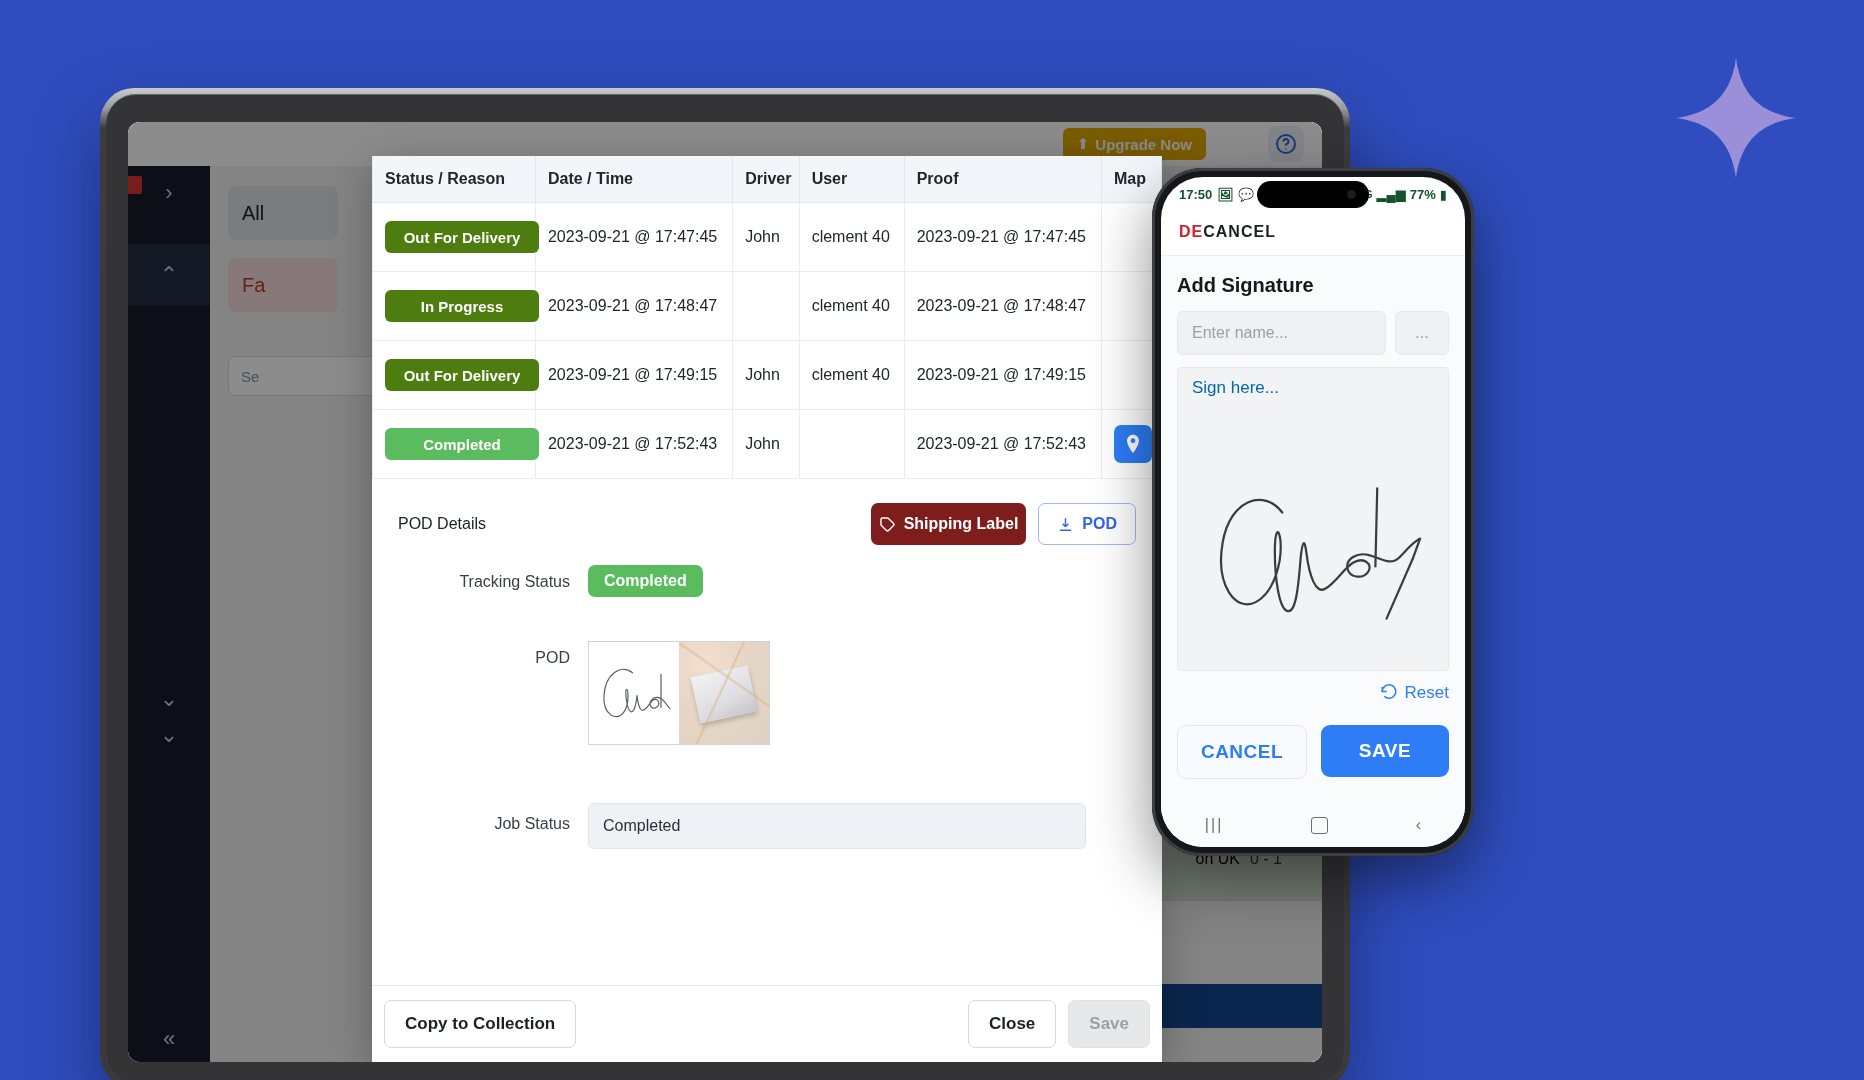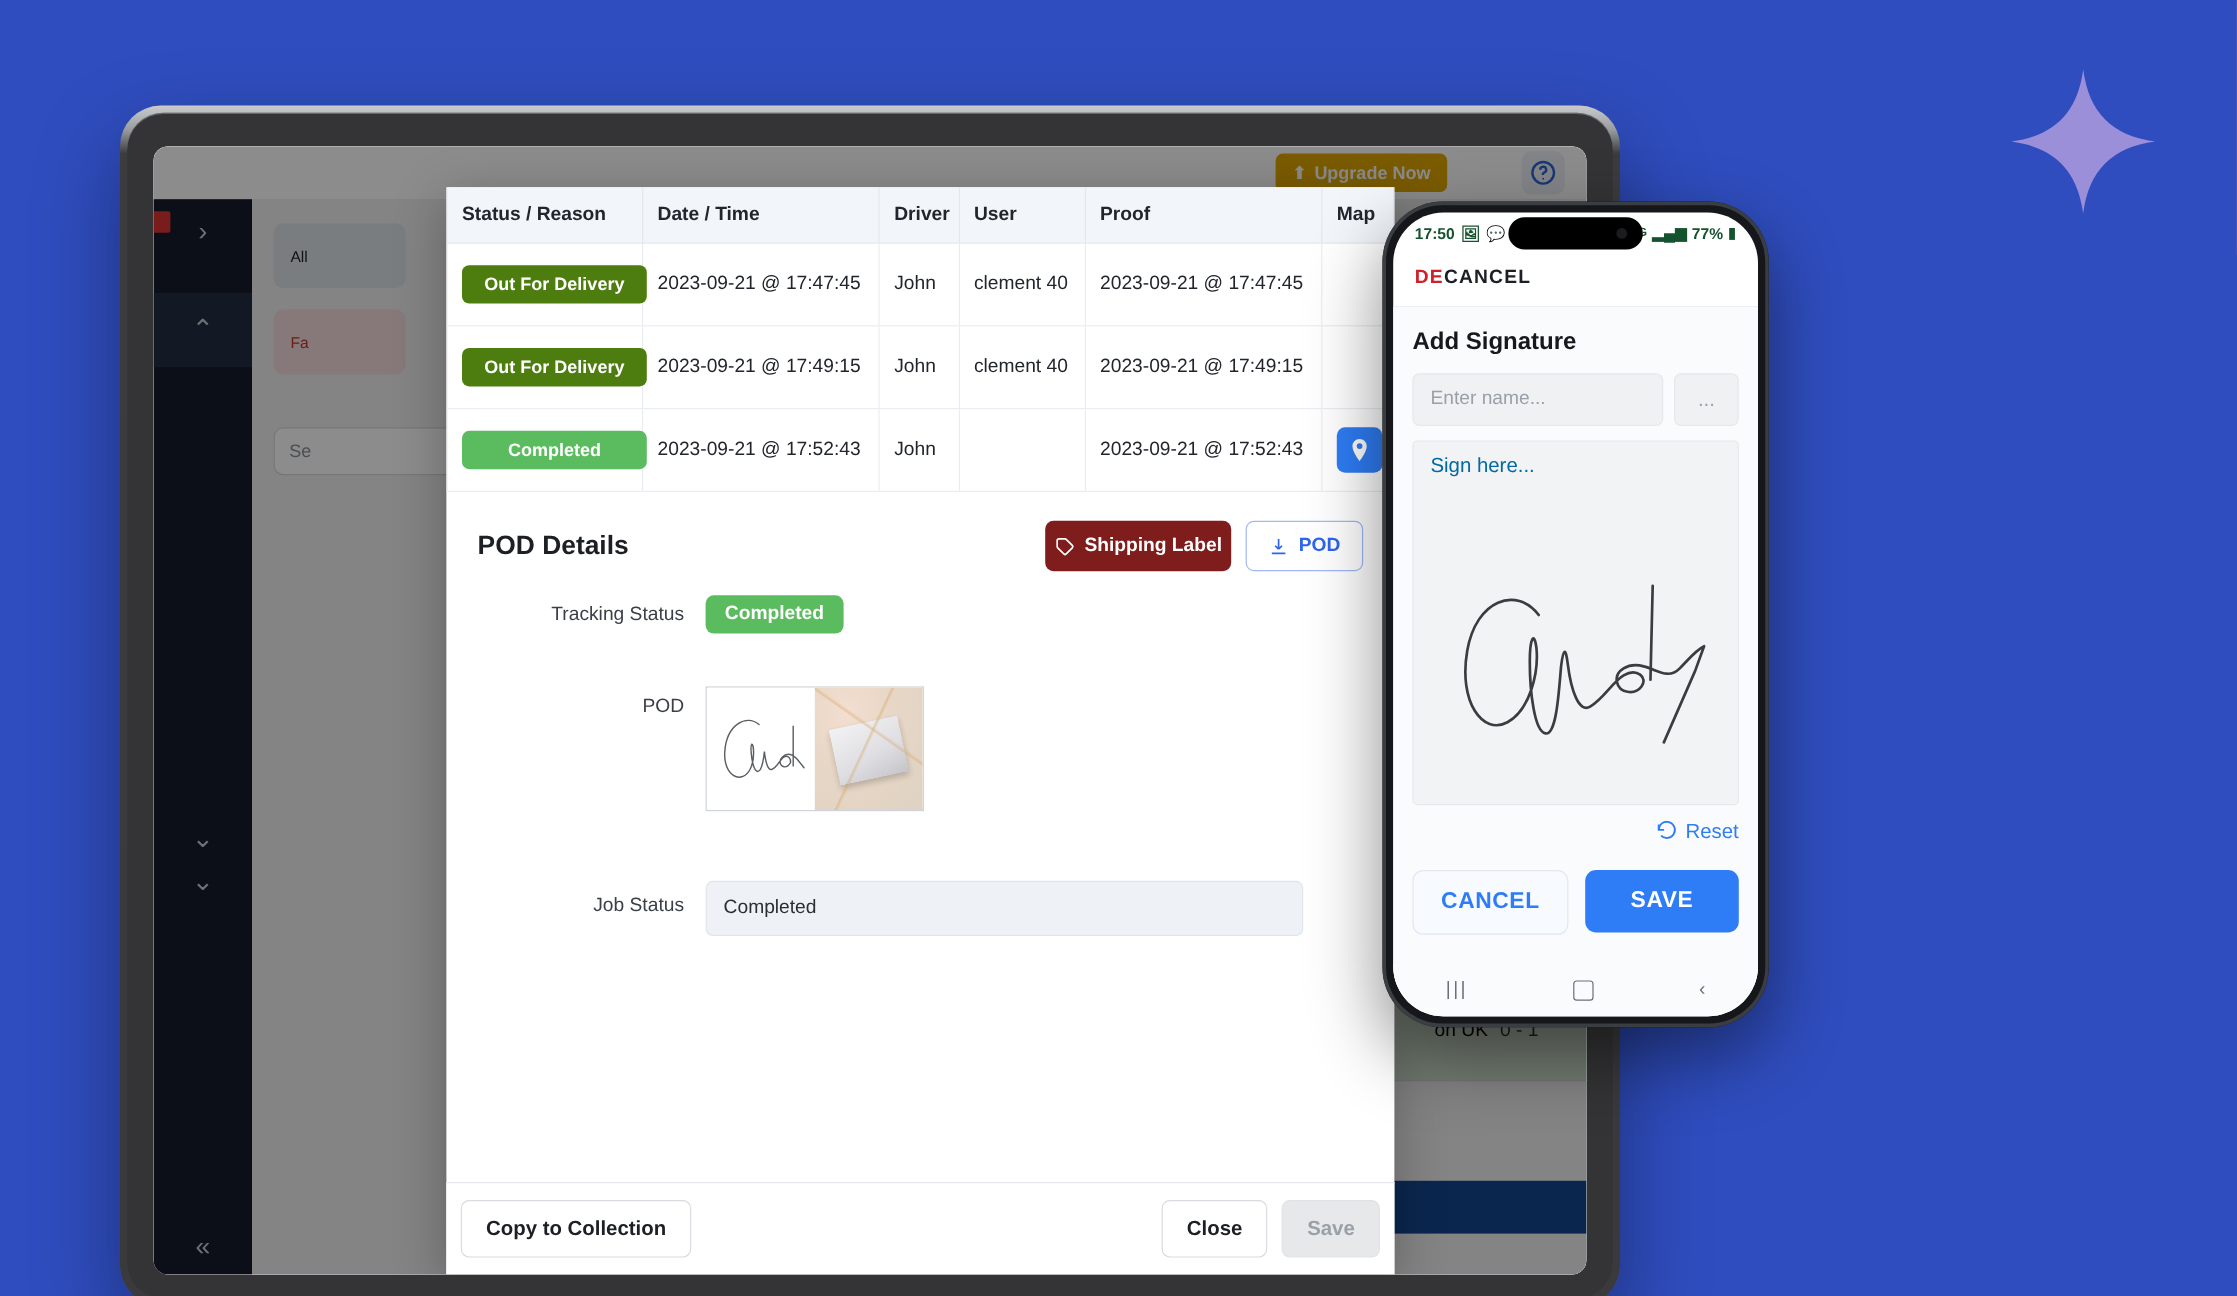--- a/index.html
+++ b/index.html
@@ -50,21 +50,21 @@
   .help-btn svg{width:24px;height:24px;}
   .sidebar{
     position:absolute;left:0;top:44px;width:82px;bottom:0;background:#161d2b;
   }
   .sb-logo{position:absolute;left:-8px;top:10px;width:22px;height:18px;background:#d33;border-radius:2px;}
   .sb-chev{position:absolute;color:#c8cdd6;font-size:22px;display:flex;align-items:center;justify-content:center;width:82px;}
   .sb-row-active{position:absolute;left:0;top:78px;width:82px;height:62px;background:#222d42;}
   .sb-collapse{position:absolute;left:0;bottom:10px;width:82px;text-align:center;color:#c8cdd6;font-size:22px;}
   .content{position:absolute;left:82px;top:44px;right:0;bottom:0;background:#f0f1f3;}
   .filter-col{position:absolute;left:18px;top:20px;width:110px;}
-  .fpill{height:54px;border-radius:8px;background:#dfe3e8;display:flex;align-items:center;padding-left:14px;font-size:13px;color:#222;margin-bottom:18px;}
+  .fpill{height:54px;border-radius:8px;background:#dfe3e8;display:flex;align-items:center;padding-left:14px;font-size:20px;color:#222;margin-bottom:18px;}
   .fpill.fail{background:#f6dcdc;color:#c0392b;}
   .search-box{position:absolute;left:18px;top:190px;width:200px;height:38px;border:1px solid #d6d9de;border-radius:8px;background:#fff;color:#8a9099;font-size:15px;display:flex;align-items:center;padding-left:12px;}
   .stats{position:absolute;right:40px;top:26px;display:flex;gap:14px;flex-direction:column;}
   .stat-row{display:flex;gap:14px;}
   .stat-box{width:86px;height:66px;border-radius:8px;background:#e9f6ec;display:flex;align-items:center;justify-content:center;font-size:34px;color:#2f9e44;}
   .stat-box.zero{background:#e7f4f3;color:#0b7285;}
   .stat-lbl{width:150px;height:66px;border-radius:8px;background:#fdf3e3;display:flex;align-items:center;padding-left:14px;font-size:20px;color:#b07d22;}
   .stat-lbl.assign{background:#efe9fb;color:#6741d9;}
   .import-bar{position:absolute;left:250px;right:20px;top:292px;height:46px;border-top:2px solid #2f64d8;border-bottom:2px solid #2f64d8;display:flex;align-items:center;padding-left:16px;color:#2f64d8;font-size:19px;gap:8px;font-weight:600;}
   .bg-table{position:absolute;left:250px;right:0;top:346px;bottom:0;}
@@ -89,21 +89,21 @@
   table.log td{border:1px solid #e9edf2;padding:10px 12px;font-size:16px;color:#22262c;height:48px;}
   .badge{
     display:inline-flex;align-items:center;justify-content:center;
     min-width:134px;height:32px;border-radius:6px;color:#fff;font-size:15px;font-weight:600;padding:0 10px;
   }
   .badge.blue{background:#4d7c0f;}
   .badge.green{background:#5bbb5f;}
   .map-btn{width:38px;height:38px;border-radius:7px;background:#2f7df6;display:flex;align-items:center;justify-content:center;}
   .map-btn svg{width:22px;height:22px;fill:#fff;}
   .pod-head{display:flex;align-items:center;padding:24px 26px 6px 26px;}
-  .pod-title{font-size:22px;font-weight:700;color:#1c1f24;}
+  .pod-title{font-size:16px;font-weight:400;color:#1c1f24;}
   .pod-actions{margin-left:auto;display:flex;gap:12px;}
   .btn-primary{background:#7f1d1d;color:#fff;border:none;border-radius:7px;height:42px;padding:0 8px;font-size:16px;display:flex;align-items:center;gap:8px;font-weight:600;}
   .btn-outline{background:#fff;color:#2f64f0;border:1px solid #9fb8f7;border-radius:7px;height:42px;padding:0 18px;font-size:16px;display:flex;align-items:center;gap:8px;font-weight:600;}
   .frow{display:flex;align-items:flex-start;padding:14px 26px;}
   .flabel{width:172px;text-align:right;font-size:16px;color:#3b4048;padding-top:8px;padding-right:18px;}
   .chip-green{background:#5bbb5f;color:#fff;border-radius:7px;padding:7px 16px;font-size:16px;font-weight:600;display:inline-block;}
   .pod-thumb{width:180px;height:102px;border:1px solid #cfd4da;display:flex;overflow:hidden;background:#fff;}
   .pod-sig{width:50%;background:#fff;position:relative;}
   .pod-photo{width:50%;background:
       radial-gradient(ellipse at 30% 20%,#f3ded0 0%,#e8d7c6 40%,#ded2c2 100%);
@@ -283,20 +283,28 @@
           <tbody>
             <tr>
               <td><span class="badge blue">Out For Delivery</span></td>
               <td>2023-09-21 @ 17:47:45</td>
               <td>John</td>
               <td>clement 40</td>
               <td>2023-09-21 @ 17:47:45</td>
               <td></td>
             </tr>
             <tr>
+              <td><span class="badge blue">In Progress</span></td>
+              <td>2023-09-21 @ 17:48:47</td>
+              <td></td>
+              <td>clement 40</td>
+              <td>2023-09-21 @ 17:48:47</td>
+              <td></td>
+            </tr>
+            <tr>
               <td><span class="badge blue">Out For Delivery</span></td>
               <td>2023-09-21 @ 17:49:15</td>
               <td>John</td>
               <td>clement 40</td>
               <td>2023-09-21 @ 17:49:15</td>
               <td></td>
             </tr>
             <tr>
               <td><span class="badge green">Completed</span></td>
               <td>2023-09-21 @ 17:52:43</td>

